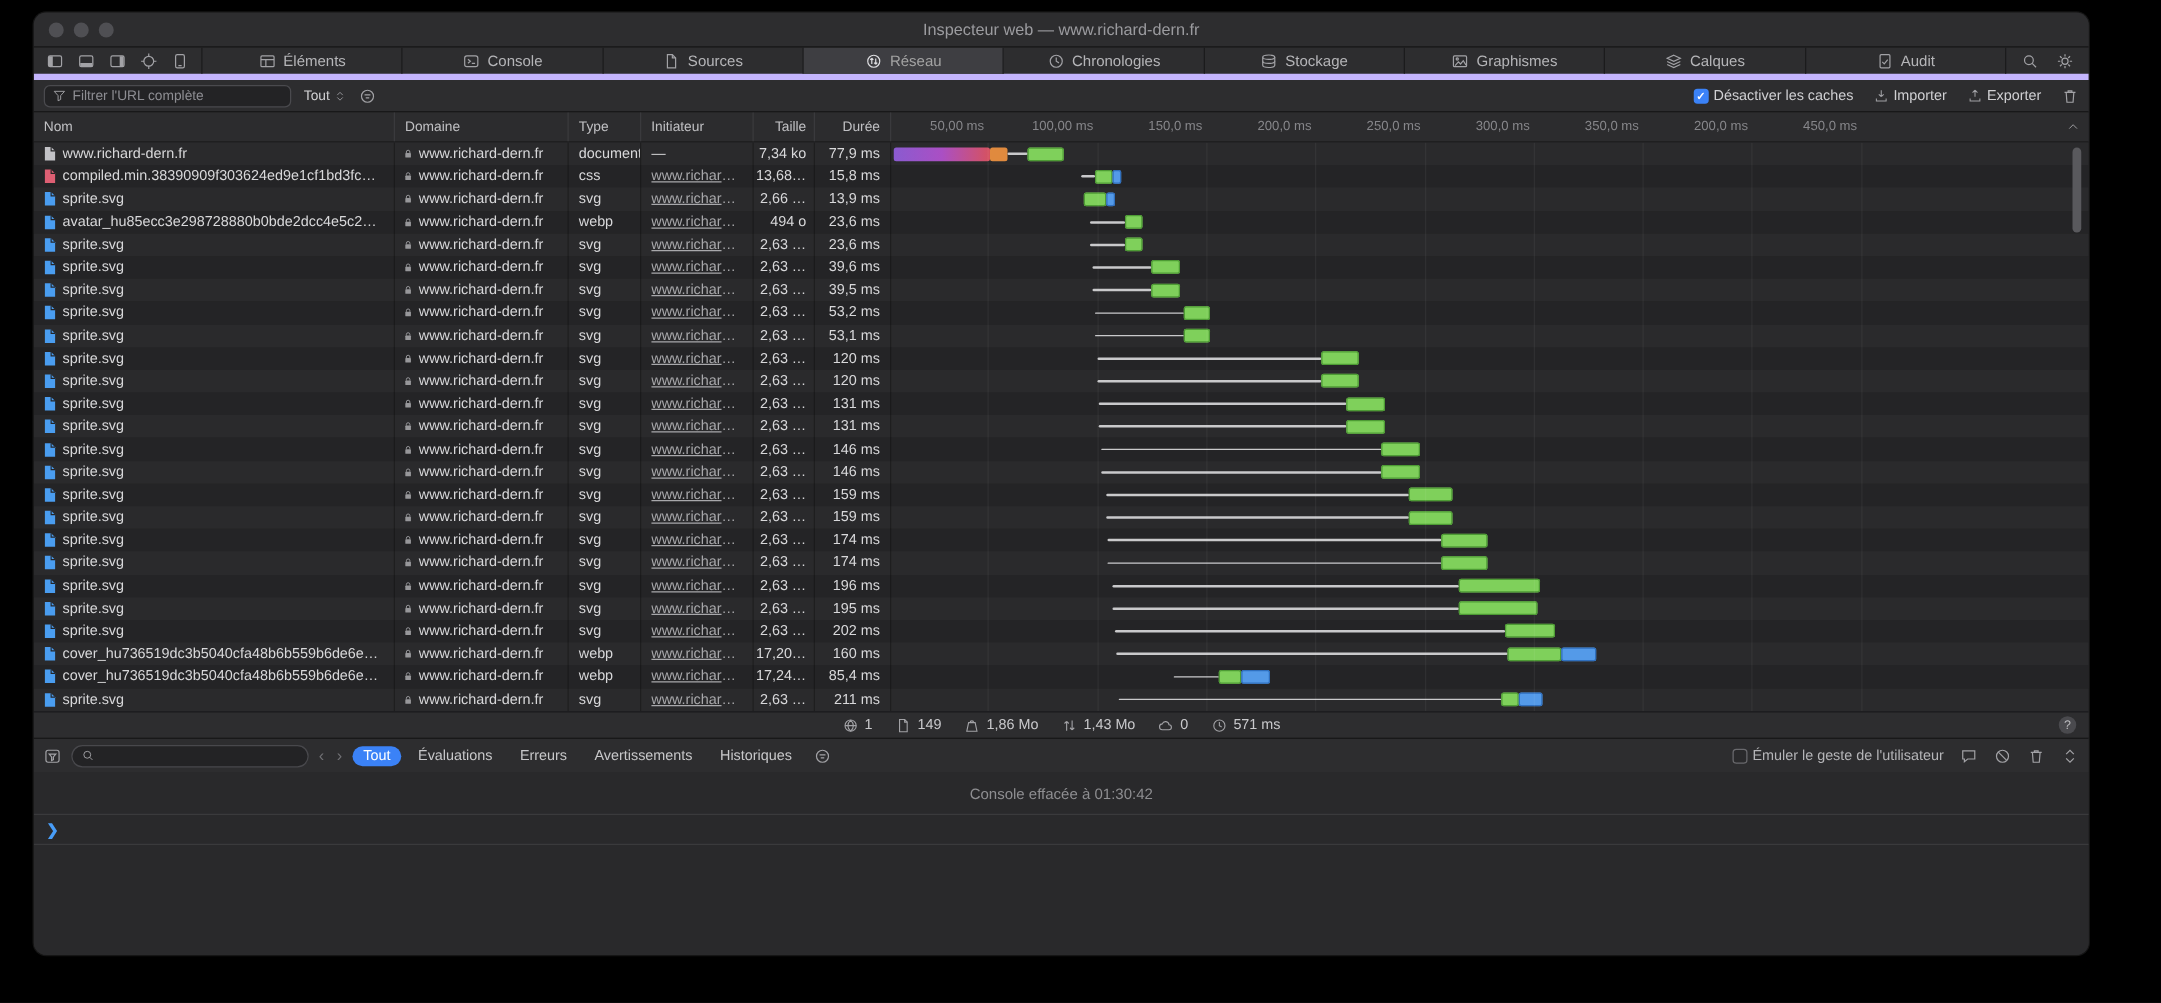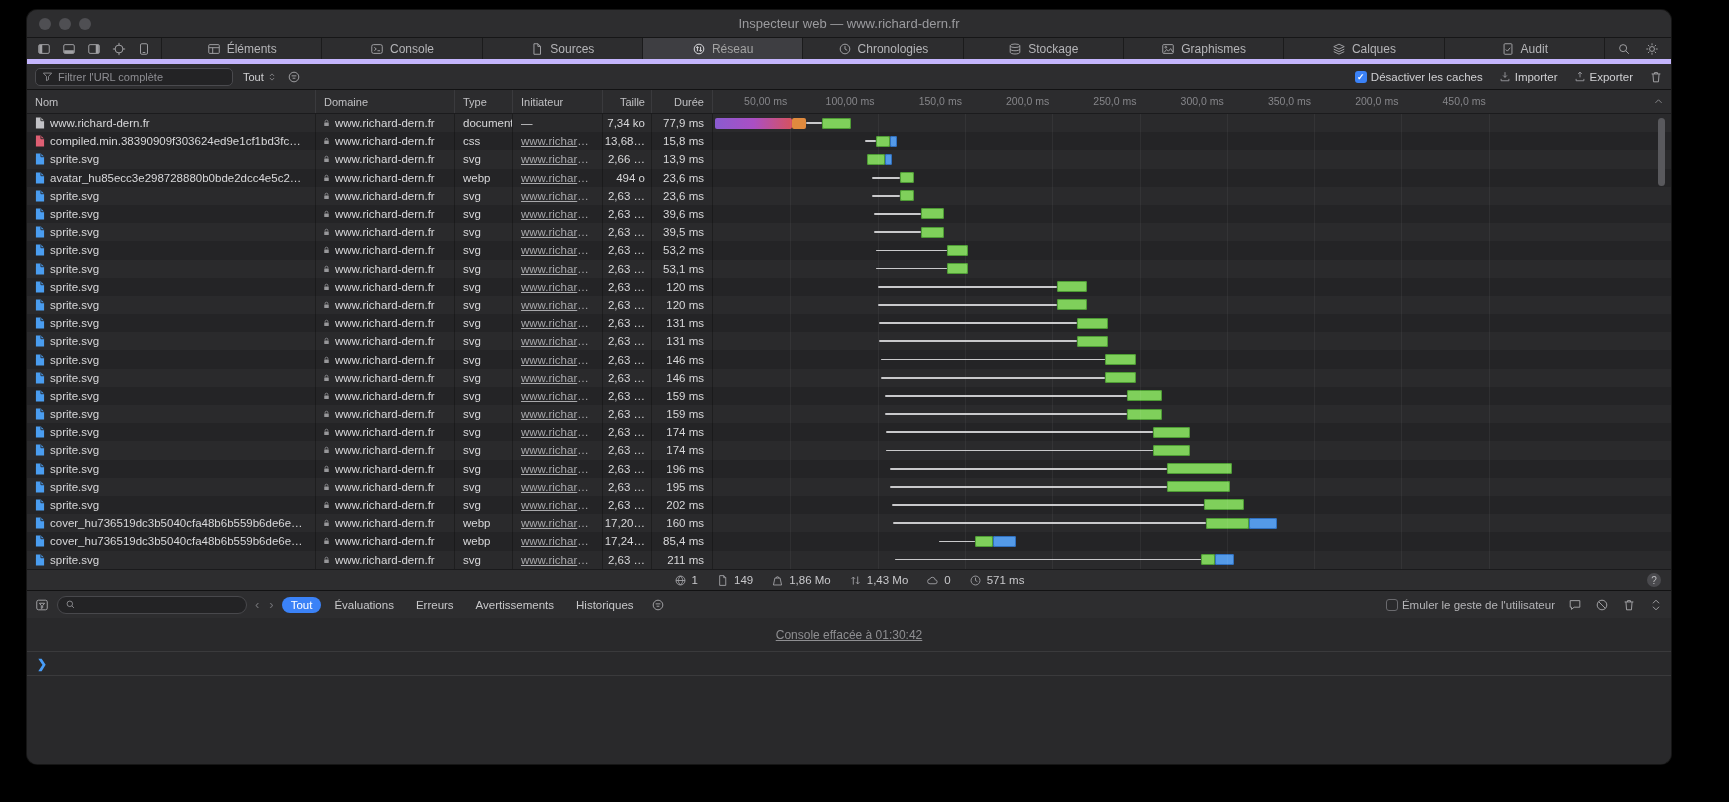--- a/index.html
+++ b/index.html
@@ -79,21 +79,21 @@
   .stat .ic { width:13px; height:13px; }
   .help { position:absolute; right:10px; width:14px; height:14px; border-radius:50%; background:#4a4a4e; color:#bcbcbf; font-size:10px; display:flex; align-items:center; justify-content:center; }
   
   .consolebar { height:28px; background:#2d2d2f; border-top:1px solid #121213; display:flex; align-items:center; gap:8px; padding:0 8px; font-size:11.5px; flex:none; }
   .search { width:190px; height:18px; border-radius:9px; border:1px solid #48484c; background:#232325; display:flex; align-items:center; gap:4px; padding:0 7px; color:#8e8e93; }
   .navchev { display:flex; gap:10px; color:#707074; font-size:13px; }
   .ctabs { display:flex; align-items:center; gap:4px; }
   .ctab { padding:2px 9px; border-radius:9px; color:#c8c8ca; font-size:11.5px; }
   .ctab.active { background:#3b82f7; color:#fff; }
   .cb-right { margin-left:auto; display:flex; align-items:center; gap:13px; color:#b8b8bb; }
-  .consolemsg { height:34px; background:#29292b; border-bottom:1px solid #3a3a3c; display:flex; align-items:center; justify-content:center; color:#8e8e91; font-size:12px; flex:none;text-decoration:underline; }
+  .consolemsg { height:34px; background:#29292b; border-bottom:1px solid #3a3a3c; display:flex; align-items:center; justify-content:center; color:#8e8e91; font-size:12px; flex:none; }
   .promptrow { height:24px; display:flex; align-items:center; padding:0 10px; border-bottom:1px solid #3a3a3c; flex:none; }
   .prompt { color:#489df8; font-size:12px; font-weight:bold; }
   .filler { flex:1; background:#29292b; }
 </style>
 </head>
 <body>
 
 <div class="window">
 
   <div class="titlebar">

